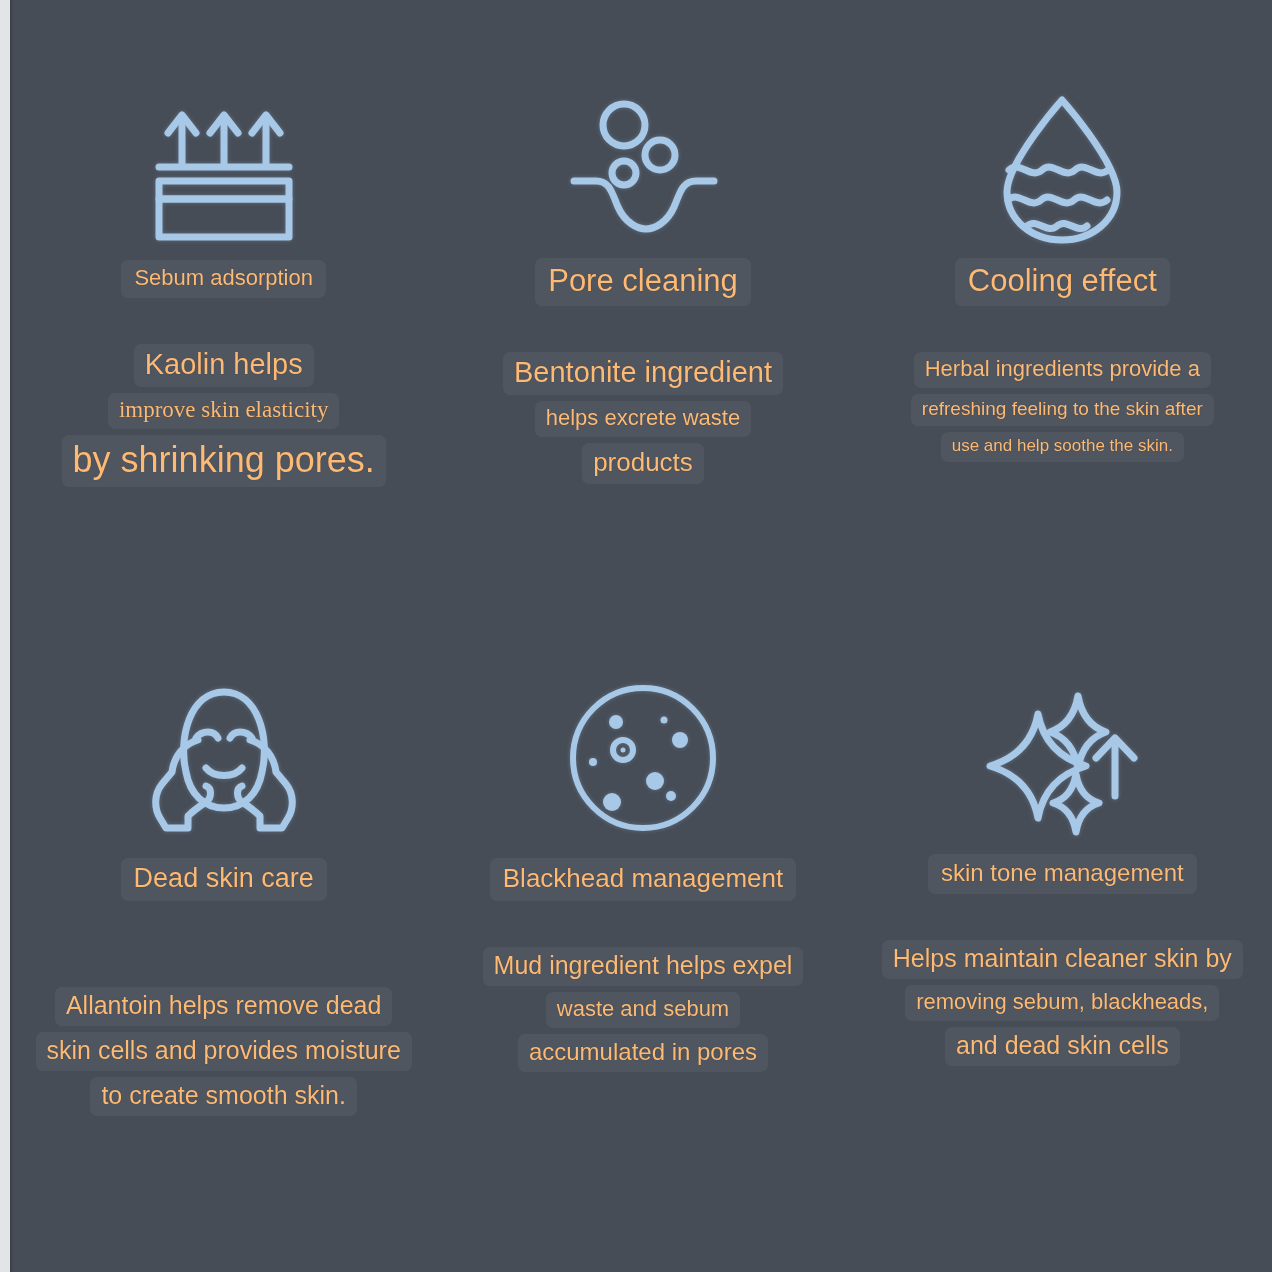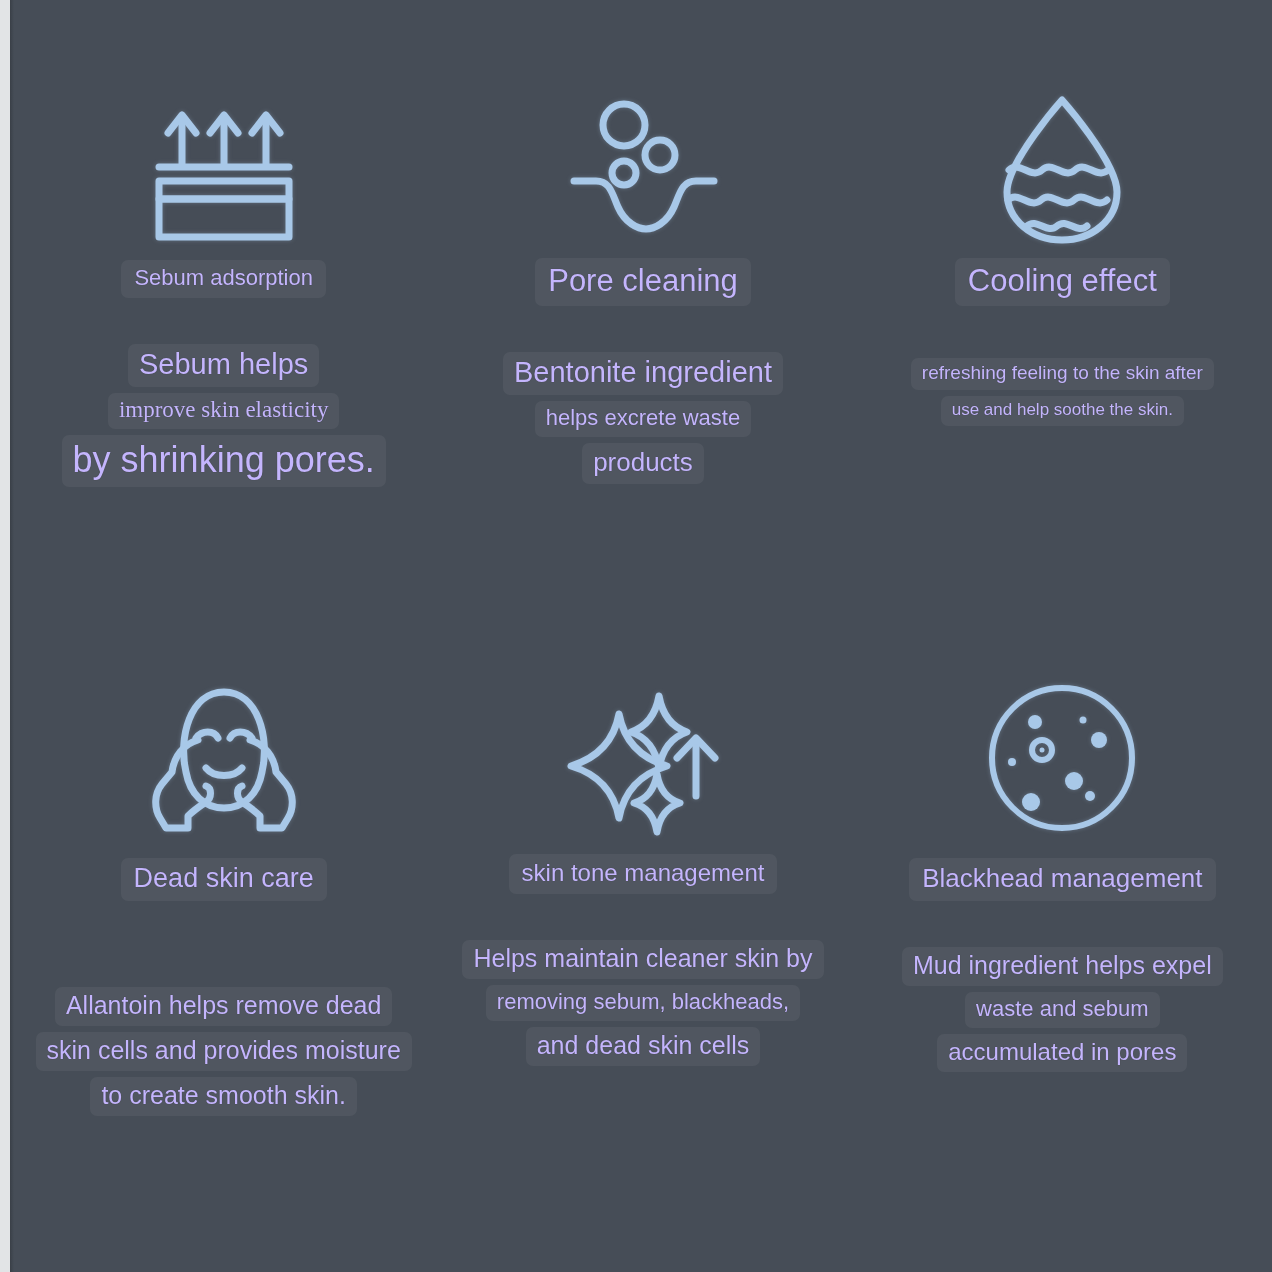--- a/index.html
+++ b/index.html
@@ -73,21 +73,21 @@
     display: flex;
     flex-direction: column;
     align-items: center;
     width: 100%;
   }
 
   .chip {
     display: inline-block;
     background: rgba(255,255,255,0.055);
     border-radius: 7px;
-    color: #c4b5fd;
+    color: #fdba74;
     white-space: nowrap;
     text-shadow: 0 0 1px rgba(0,0,0,0.35);
   }
 
   .heading {
     padding: 5px 13px 7px;
   }
 
   .body-line {
     padding: 4px 11px 6px;
@@ -151,21 +151,21 @@
           <path d="M117 72 V24"></path>
             <path d="M103 40 L117 22 L131 40"></path>
           <path d="M10 74 H140"></path>
           <rect x="10" y="88" width="130" height="18"></rect>
           <rect x="10" y="106" width="130" height="38"></rect>
         </svg>
       </div>
       <div class="lines">
         <span class="chip heading">Sebum adsorption</span>
         <div class="heading-gap"></div>
-        <span class="chip body-line l0">Sebum helps</span>
+        <span class="chip body-line l0">Kaolin helps</span>
         <div class="line-gap"></div>
         <span class="chip body-line l1">improve skin elasticity</span>
         <div class="line-gap"></div>
         <span class="chip body-line l2">by shrinking pores.</span>
       </div>
     </div>
 
     <div class="cell c2 row1">
       <div class="icon-wrap">
         <svg width="150" height="150" viewBox="0 0 150 150" fill="none" stroke="#a8c8e8" stroke-width="7" stroke-linecap="round" stroke-linejoin="round">
@@ -191,20 +191,21 @@
         <svg width="150" height="160" viewBox="0 0 150 160" fill="none" stroke="#a8c8e8" stroke-width="7" stroke-linecap="round" stroke-linejoin="round">
           <path d="M75 12 C75 12 20 74 20 104 C20 132 45 152 75 152 C105 152 130 132 130 104 C130 74 75 12 75 12 Z"></path>
           <path d="M22 82 C33 72 44 92 55 82 C66 72 77 92 88 82 C99 72 110 92 121 82"></path>
           <path d="M21 112 C32 102 43 122 54 112 C65 102 76 122 87 112 C98 102 109 122 120 112"></path>
           <path d="M40 138 C50 129 60 147 70 138 C80 129 90 147 100 138"></path>
         </svg>
       </div>
       <div class="lines">
         <span class="chip heading">Cooling effect</span>
         <div class="heading-gap"></div>
+        <span class="chip body-line l0">Herbal ingredients provide a</span>
         <div class="line-gap"></div>
         <span class="chip body-line l1">refreshing feeling to the skin after</span>
         <div class="line-gap"></div>
         <span class="chip body-line l2">use and help soothe the skin.</span>
       </div>
     </div>
 
     <div class="cell c4 row2">
       <div class="icon-wrap">
         <svg width="160" height="165" viewBox="0 0 160 165" fill="none" stroke="#a8c8e8" stroke-width="7" stroke-linecap="round" stroke-linejoin="round">
@@ -217,41 +218,20 @@
         </svg>
       </div>
       <div class="lines">
         <span class="chip heading">Dead skin care</span>
         <div class="heading-gap"></div>
         <span class="chip body-line l0">Allantoin helps remove dead</span>
         <div class="line-gap"></div>
         <span class="chip body-line l1">skin cells and provides moisture</span>
         <div class="line-gap"></div>
         <span class="chip body-line l2">to create smooth skin.</span>
-      </div>
-    </div>
-
-    <div class="cell c6 row2">
-      <div class="icon-wrap">
-        <svg width="160" height="160" viewBox="0 0 160 160" fill="none" stroke="#a8c8e8" stroke-width="7" stroke-linecap="round" stroke-linejoin="round">
-          <path d="M48 30 C54 62 76 76 96 82 C76 88 54 102 48 134 C42 102 20 88 0 82 C20 76 42 62 48 30 Z" transform="translate(8,6)"></path>
-          <path d="M96 18 C100 40 112 50 124 54 C112 58 100 68 96 90 C92 68 80 58 68 54 C80 50 92 40 96 18 Z"></path>
-          <path d="M94 96 C97 114 107 122 117 125 C107 128 97 136 94 154 C91 136 81 128 71 125 C81 122 91 114 94 96 Z"></path>
-          <path d="M133 118 V62"></path>
-          <path d="M114 80 L133 60 L152 80"></path>
-        </svg>
-      </div>
-      <div class="lines">
-        <span class="chip heading">skin tone management</span>
-        <div class="heading-gap"></div>
-        <span class="chip body-line l0">Helps maintain cleaner skin by</span>
-        <div class="line-gap"></div>
-        <span class="chip body-line l1">removing sebum, blackheads,</span>
-        <div class="line-gap"></div>
-        <span class="chip body-line l2">and dead skin cells</span>
       </div>
     </div>
 
     <div class="cell c5 row2">
       <div class="icon-wrap">
         <svg width="160" height="160" viewBox="0 0 160 160" fill="none" stroke="#a8c8e8" stroke-width="6" stroke-linecap="round" stroke-linejoin="round">
           <circle cx="80" cy="80" r="70"></circle>
           <circle cx="53" cy="44" r="7" fill="#a8c8e8" stroke="none"></circle>
           <circle cx="101" cy="42" r="3.5" fill="#a8c8e8" stroke="none"></circle>
           <circle cx="117" cy="62" r="8" fill="#a8c8e8" stroke="none"></circle>
@@ -267,14 +247,35 @@
         <span class="chip heading">Blackhead management</span>
         <div class="heading-gap"></div>
         <span class="chip body-line l0">Mud ingredient helps expel</span>
         <div class="line-gap"></div>
         <span class="chip body-line l1">waste and sebum</span>
         <div class="line-gap"></div>
         <span class="chip body-line l2">accumulated in pores</span>
       </div>
     </div>
 
+    <div class="cell c6 row2">
+      <div class="icon-wrap">
+        <svg width="160" height="160" viewBox="0 0 160 160" fill="none" stroke="#a8c8e8" stroke-width="7" stroke-linecap="round" stroke-linejoin="round">
+          <path d="M48 30 C54 62 76 76 96 82 C76 88 54 102 48 134 C42 102 20 88 0 82 C20 76 42 62 48 30 Z" transform="translate(8,6)"></path>
+          <path d="M96 18 C100 40 112 50 124 54 C112 58 100 68 96 90 C92 68 80 58 68 54 C80 50 92 40 96 18 Z"></path>
+          <path d="M94 96 C97 114 107 122 117 125 C107 128 97 136 94 154 C91 136 81 128 71 125 C81 122 91 114 94 96 Z"></path>
+          <path d="M133 118 V62"></path>
+          <path d="M114 80 L133 60 L152 80"></path>
+        </svg>
+      </div>
+      <div class="lines">
+        <span class="chip heading">skin tone management</span>
+        <div class="heading-gap"></div>
+        <span class="chip body-line l0">Helps maintain cleaner skin by</span>
+        <div class="line-gap"></div>
+        <span class="chip body-line l1">removing sebum, blackheads,</span>
+        <div class="line-gap"></div>
+        <span class="chip body-line l2">and dead skin cells</span>
+      </div>
+    </div>
+
   </div>
 </div>
 
 </body></html>

